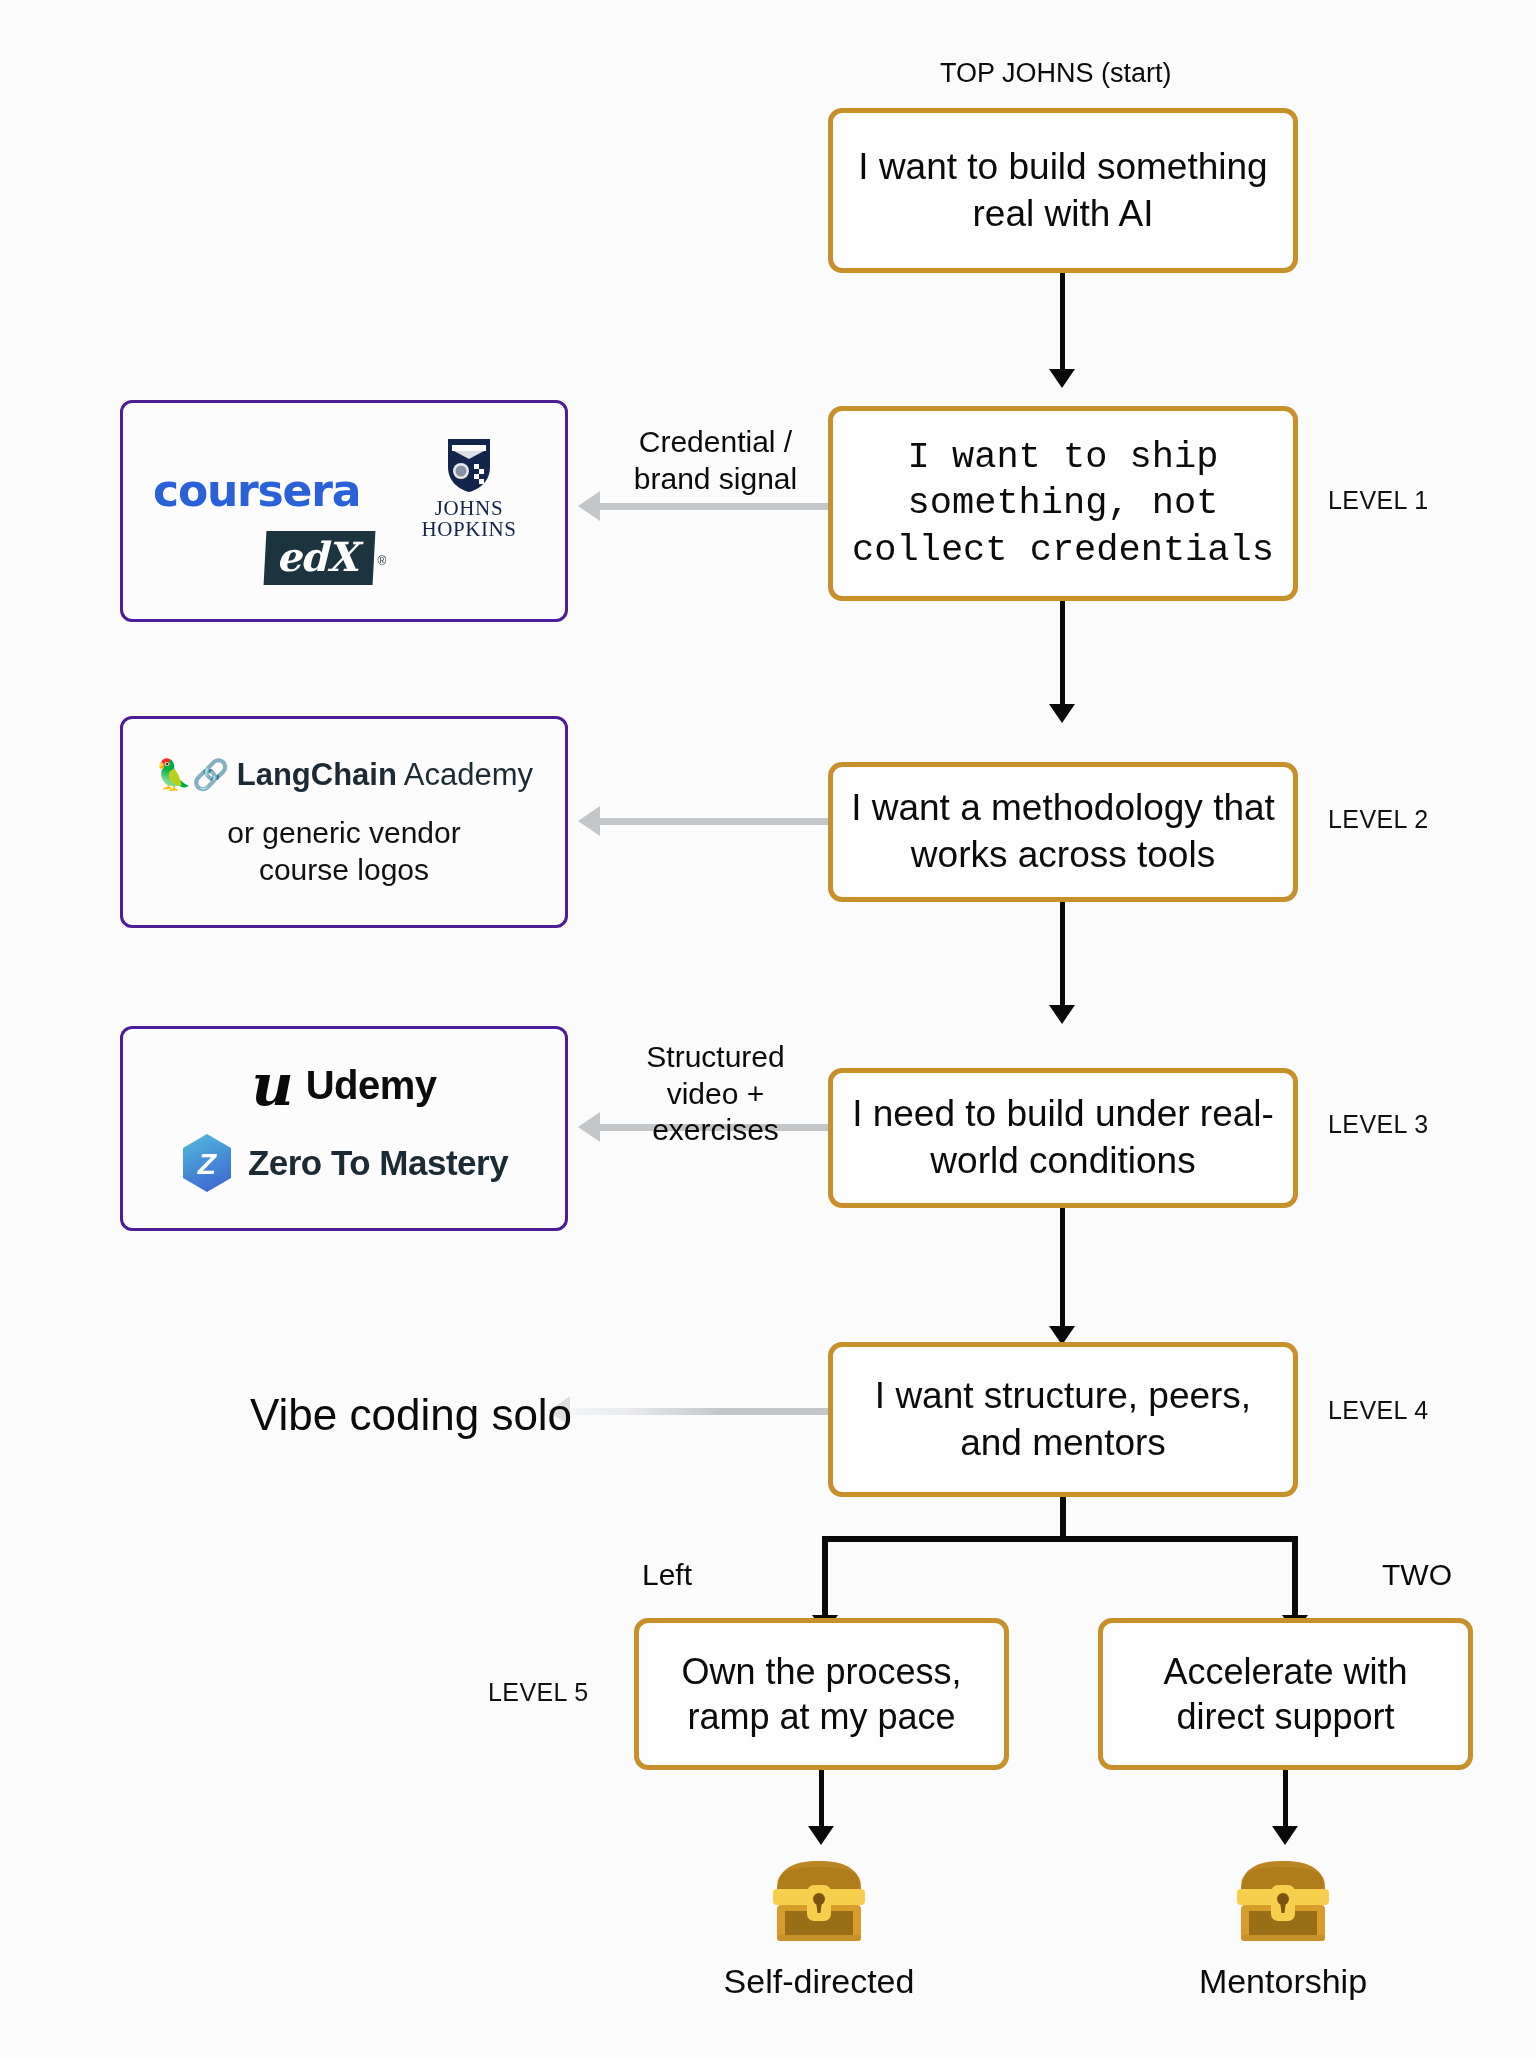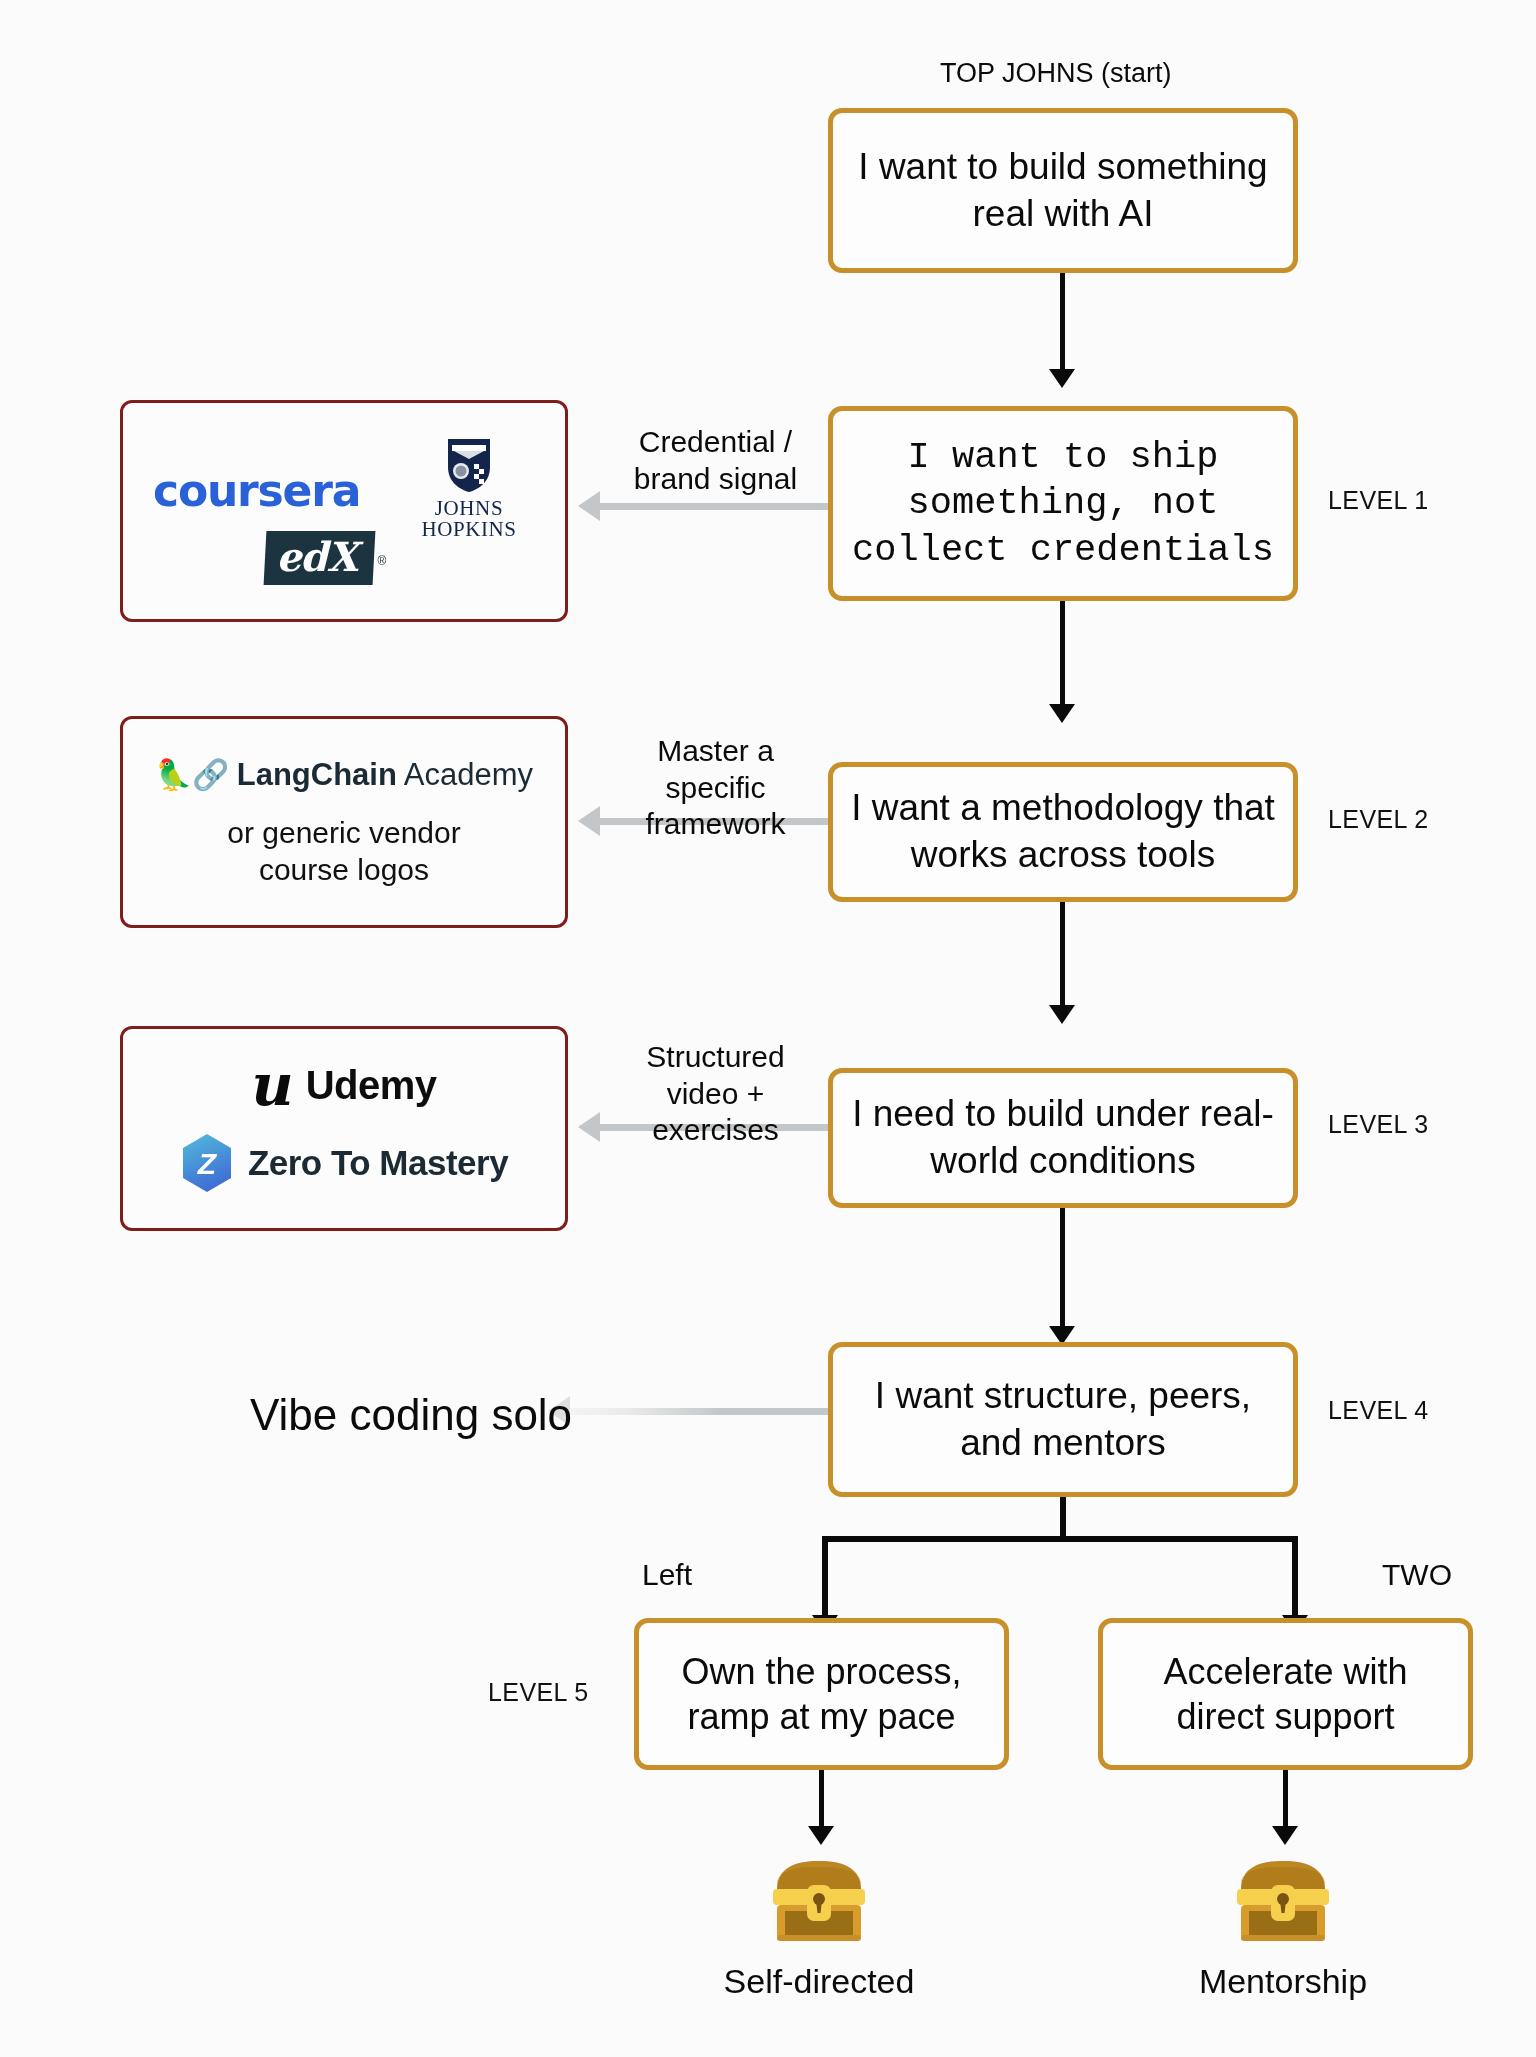--- a/index.html
+++ b/index.html
@@ -33,21 +33,21 @@
     color: #0b0b0b;
     line-height: 1.26;
     padding: 6px 14px;
     z-index: 5;
   }
   .node-text { display: block; }
 
   
   .panel {
     position: absolute;
-    border: 3px solid #7f1d1d;
+    border: 3px solid #4c1d95;
     border-radius: 12px;
     background: #fcfcfc;
     z-index: 5;
   }
 
   
   .vline {
     position: absolute;
     background: #0a0a0a;
     width: 5px;
@@ -266,23 +266,20 @@
     <div class="lc-row" style="margin-top:38px;">
       <span class="lc-emoji">🦜🔗</span>
       <span class="lc-name"><b>LangChain</b><span> Academy</span></span>
     </div>
     <div class="lc-sub">or generic vendor
 course logos</div>
   </div>
 
   <div class="hline-gray" style="left:600px; top:818px; width:230px;"></div>
   <div class="arrowhead-left" style="left:578px; top:806px;"></div>
-  <div class="edge-label" style="left:608px; top:733px; width:215px; font-size:30px;">Master a
-specific
-framework</div>
 
   <div class="node" style="left:828px; top:762px; width:470px; height:140px; font-size:37px;">
     <span class="node-text">I want a methodology
 that works across tools</span>
   </div>
   <div class="level-label" style="left:1328px; top:805px;">LEVEL 2</div>
 
   <div class="vline" style="left:1060px; top:902px; height:105px;"></div>
   <div class="arrowhead-down" style="left:1049px; top:1005px;"></div>
 

